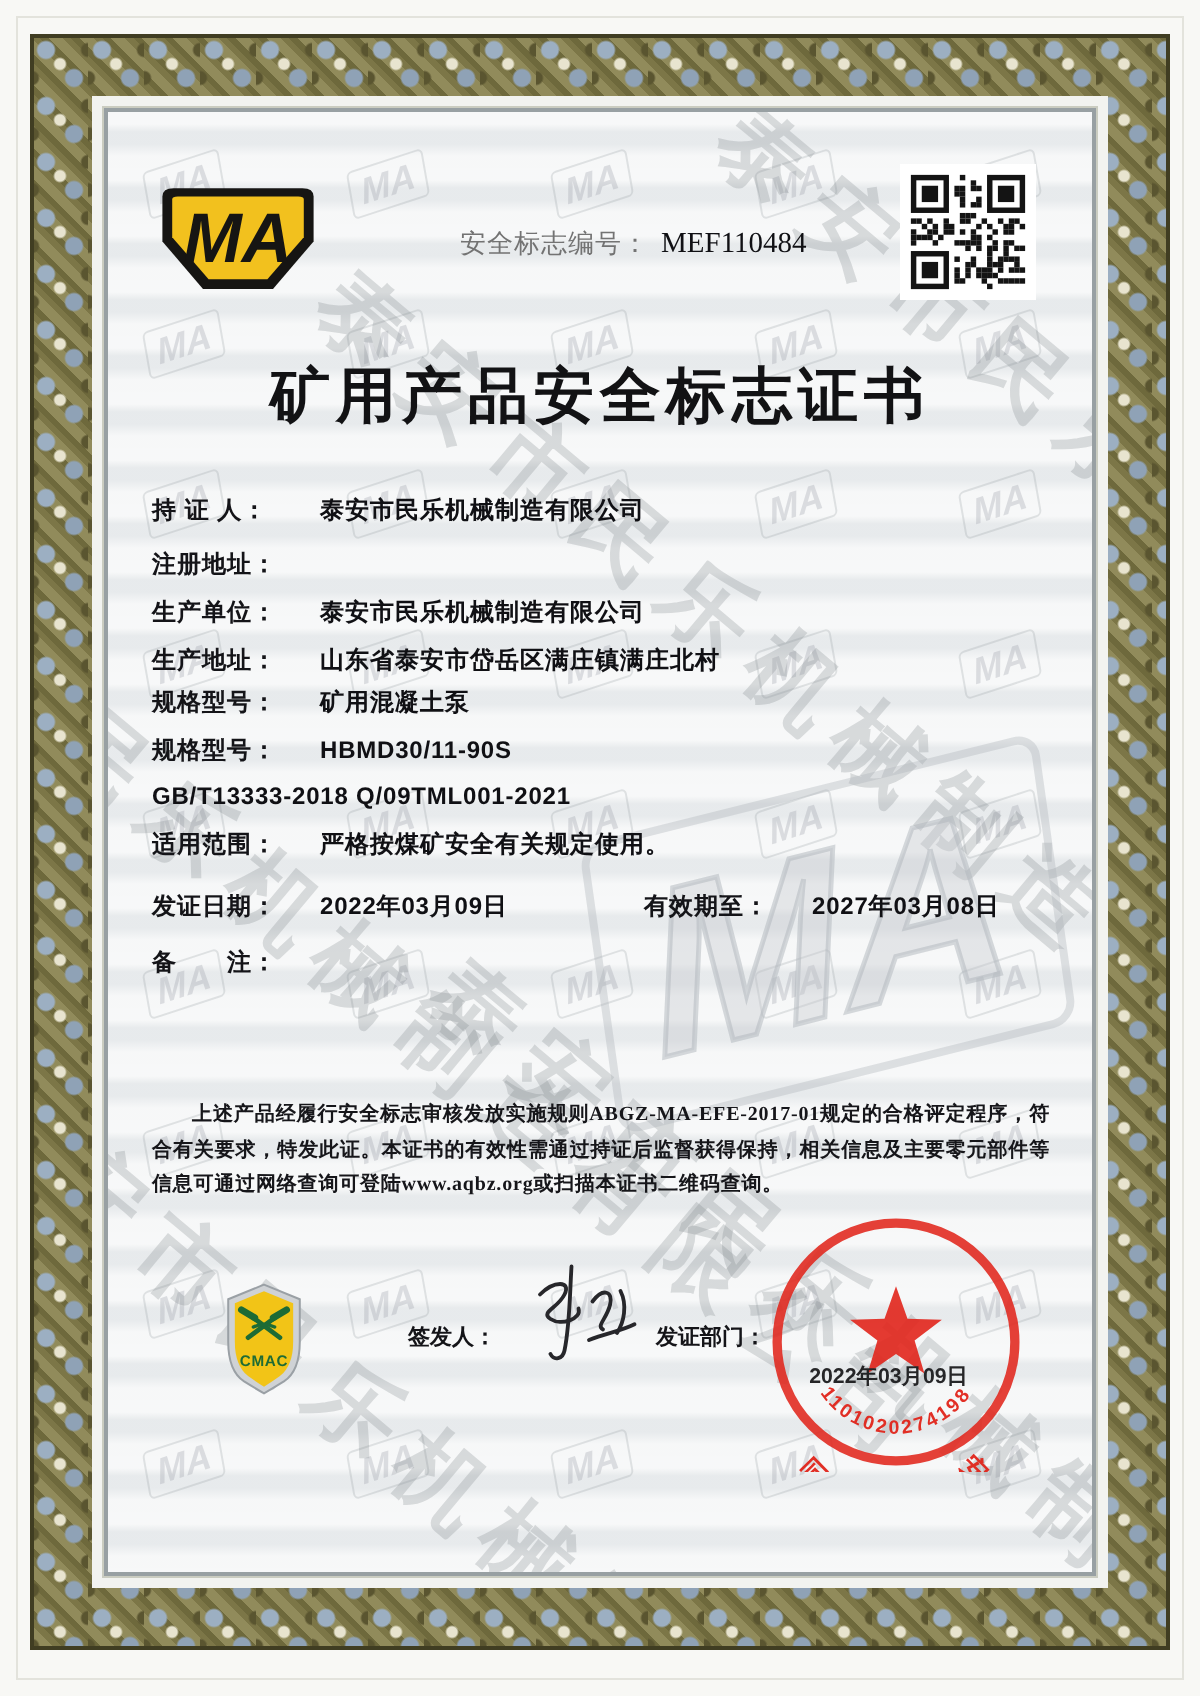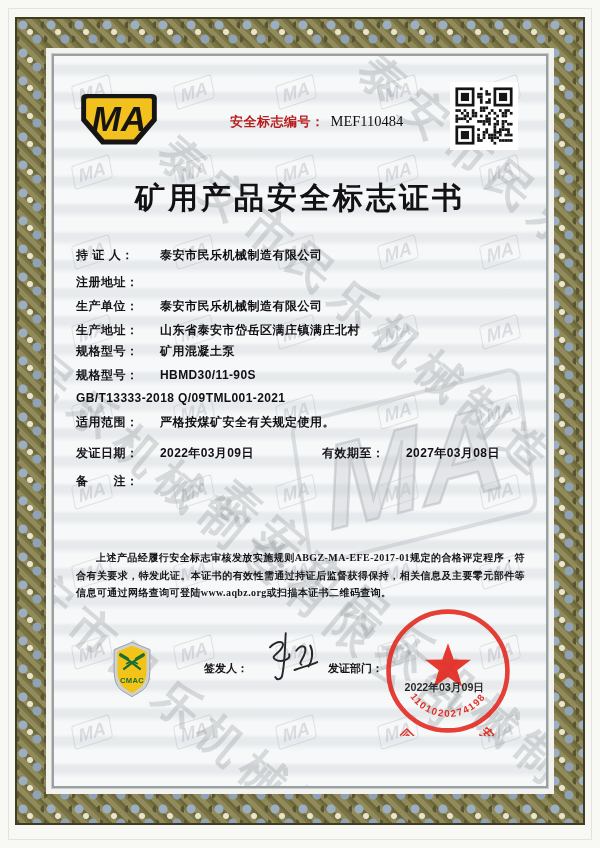--- a/index.html
+++ b/index.html
@@ -47,21 +47,21 @@
     border-radius:3px;padding:2px 5px;}
   .wm-line{position:absolute;white-space:nowrap;transform-origin:0 0;transform:rotate(40deg);
     font-size:46px;font-weight:700;letter-spacing:10px;color:rgba(124,130,137,.26);}
   .wm-big{
     position:absolute;left:242px;top:338px;transform:rotate(-14deg) skewX(-6deg);
     font-size:118px;font-weight:900;font-style:italic;line-height:1;
     color:rgba(196,201,206,.38);-webkit-text-stroke:2.5px rgba(176,181,187,.5);
     border:4px solid rgba(176,181,187,.38);border-radius:12px;padding:10px 22px;}
   
   .serial{left:230px;top:113px;font-size:13px;display:flex;align-items:baseline;}
-  .serial .lbl{font-weight:700;color:#b91c1c;letter-spacing:.5px;}
+  .serial .lbl{font-weight:400;color:#737373;letter-spacing:.5px;}
   .serial .val{font-family:"Liberation Serif",serif;font-size:14.5px;color:#101014;margin-left:6px;}
   .title{left:54px;right:54px;top:178px;text-align:center;
     font-size:30px;font-weight:900;letter-spacing:3px;color:#121214;}
   .row{left:76px;display:flex;align-items:baseline;font-size:12px;white-space:nowrap;}
   .row .lbl{font-weight:800;color:#141418;width:84px;flex:none;letter-spacing:.5px;}
   .row.wide .lbl{width:168px;}
   .row .val{font-family:"Liberation Serif",serif;font-weight:600;color:#101014;letter-spacing:.5px;}
   .row .val.code{font-family:"Liberation Sans",sans-serif;font-weight:800;letter-spacing:.4px;}
   .row .lbl2{font-weight:800;color:#141418;width:84px;flex:none;margin-left:46px;letter-spacing:.5px;}
   .statement{left:76px;top:549px;width:449px;margin:0;

